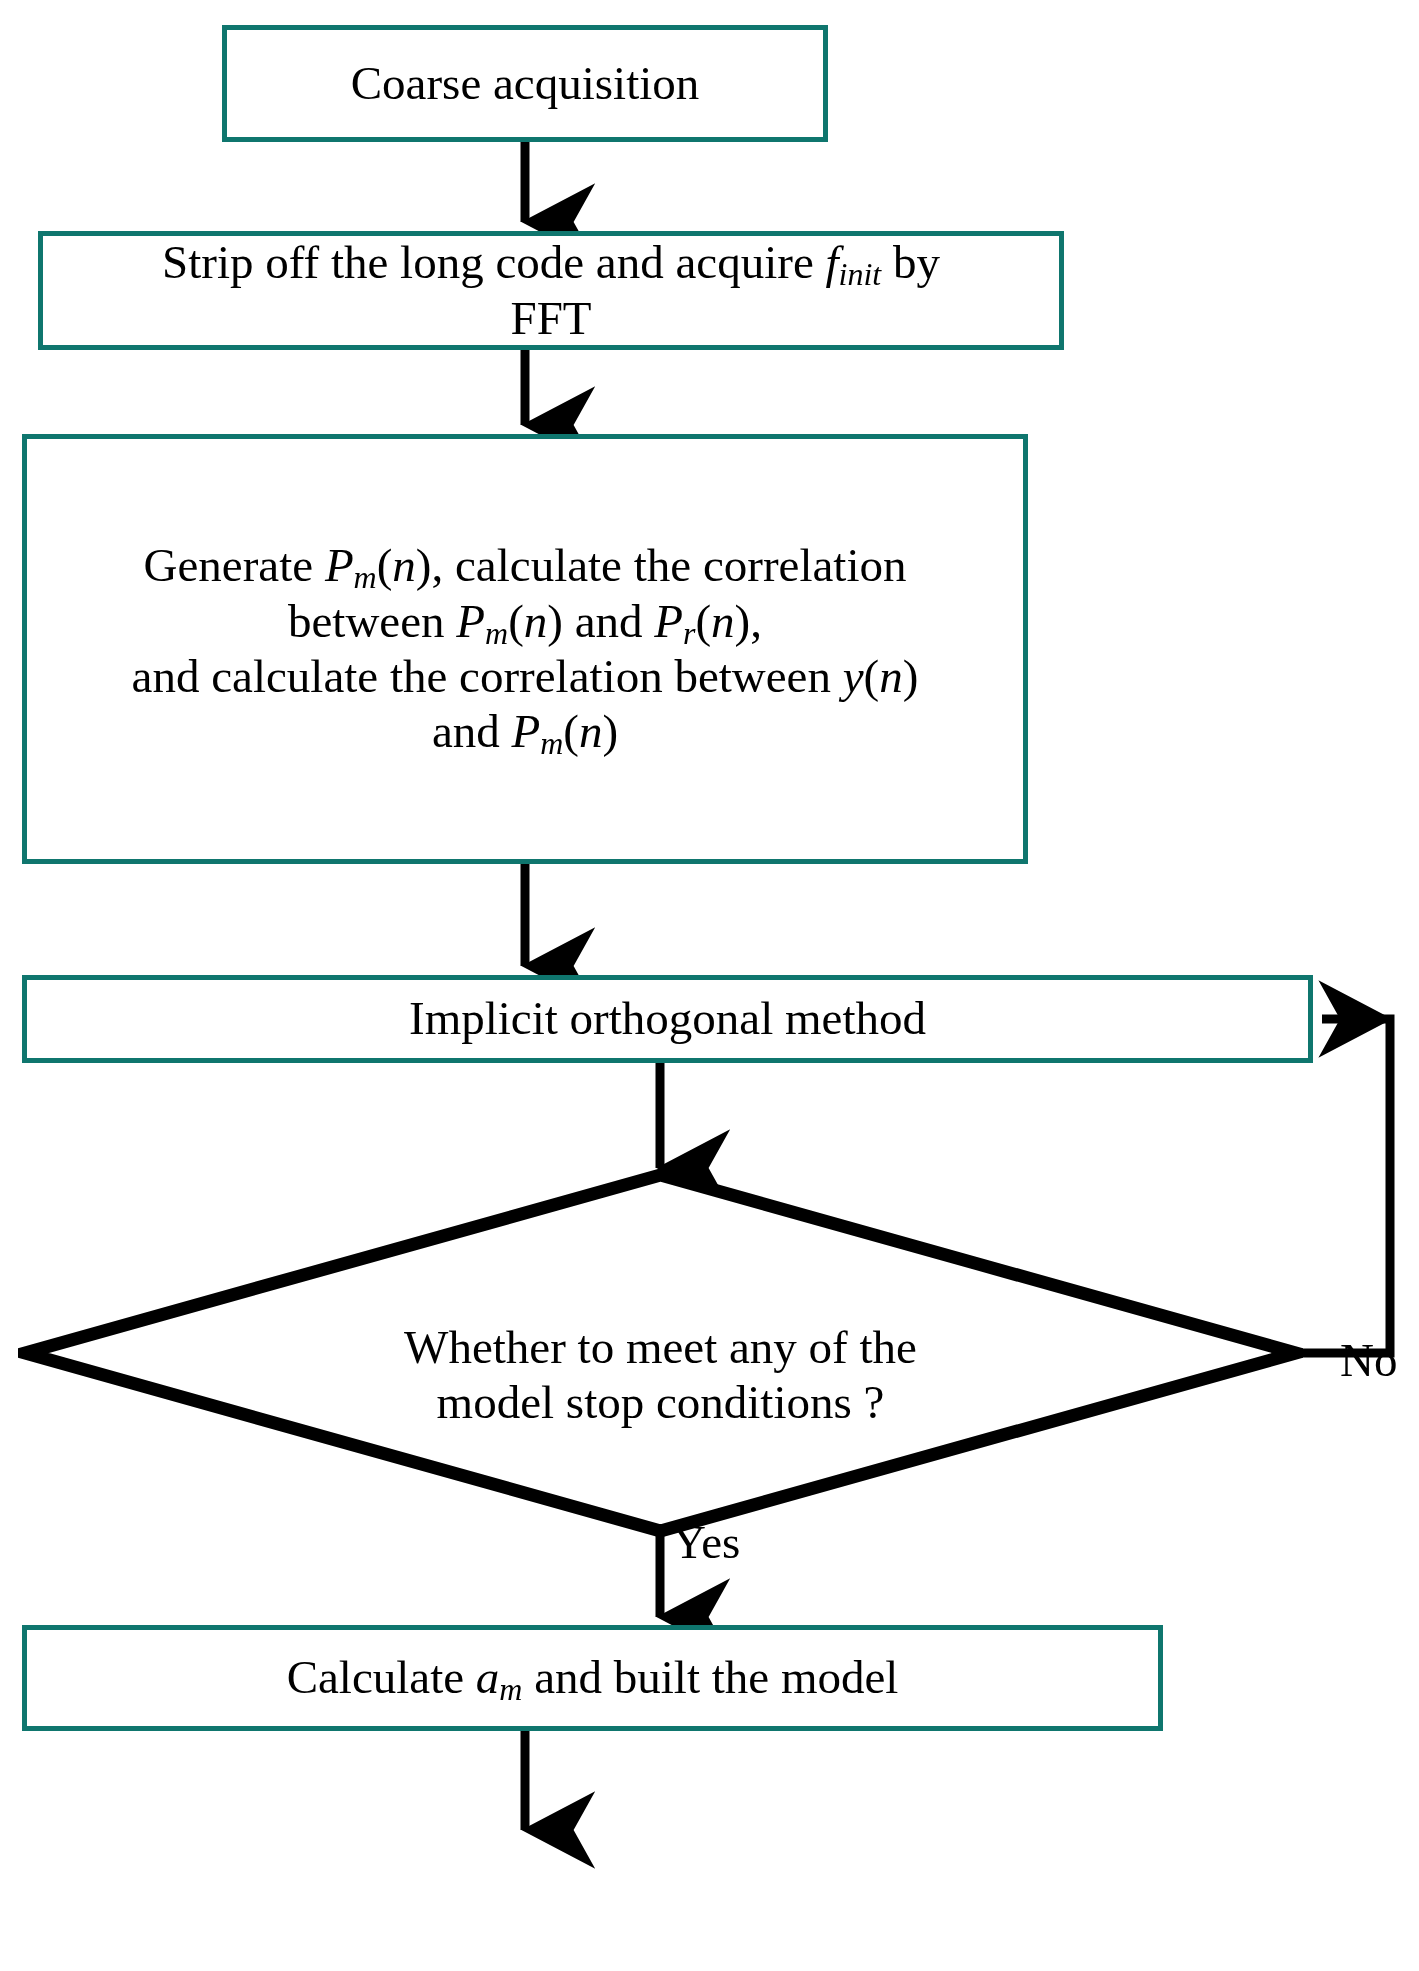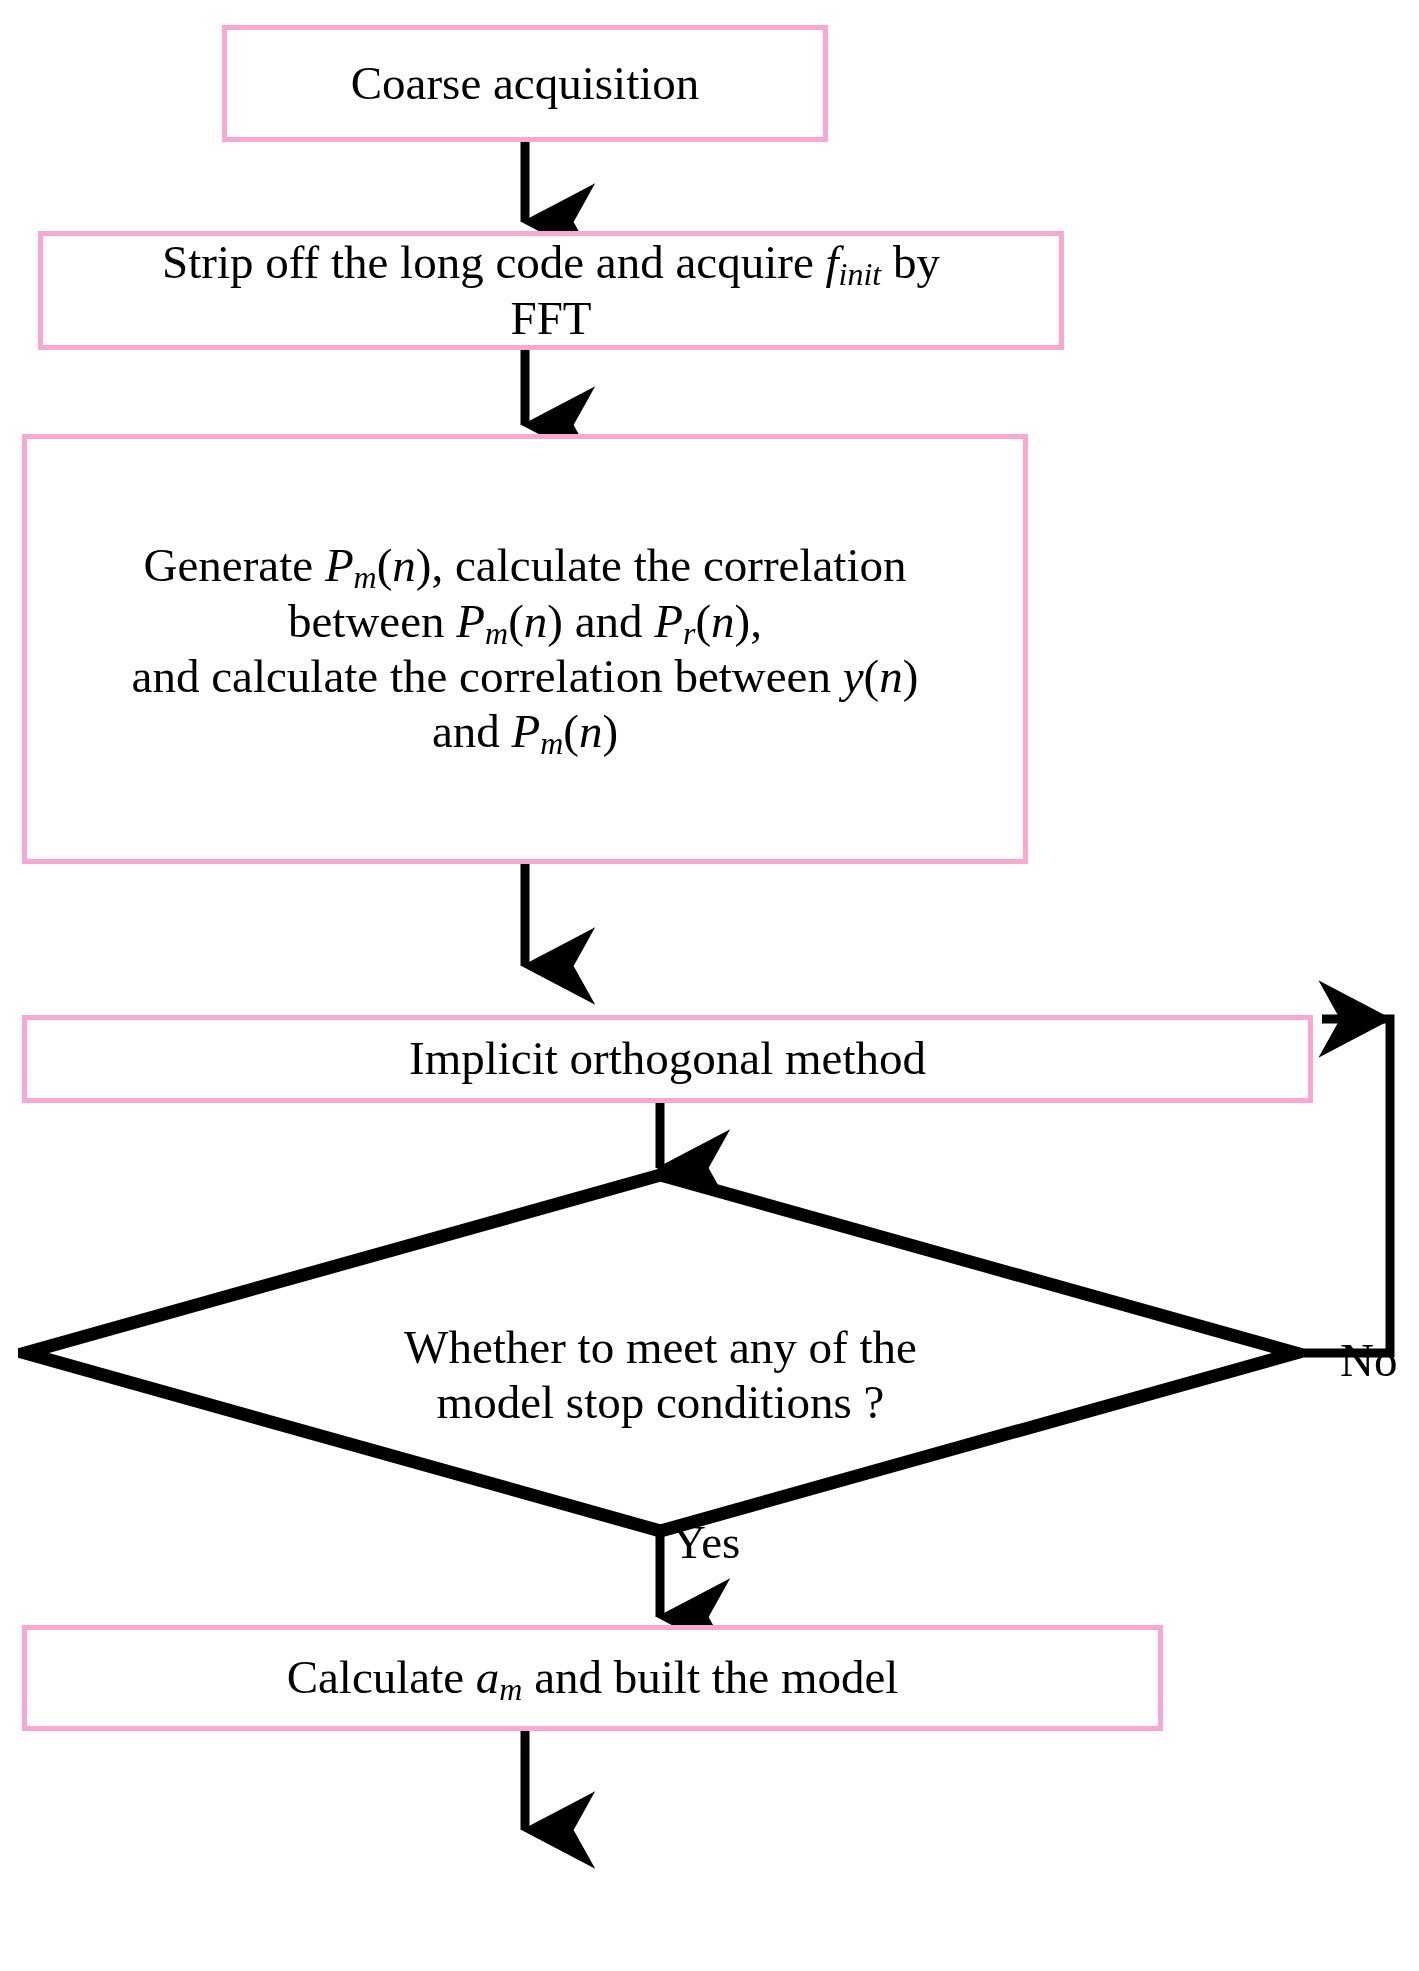--- a/index.html
+++ b/index.html
@@ -15,21 +15,21 @@
   #canvas {
     position: relative;
     width: 1419px;
     height: 1971px;
     background: #ffffff;
     overflow: hidden;
   }
   .node {
     position: absolute;
     box-sizing: border-box;
-    border: 5px solid #f9a8d4;
+    border: 5px solid #0f766e;
     background: #ffffff;
     display: flex;
     align-items: center;
     justify-content: center;
     text-align: center;
   }
   .node .txt {
     display: block;
     width: 100%;
     line-height: 1.18;
@@ -140,21 +140,21 @@
 
   <div class="node box3" style="font-size:47px;">
     <span class="txt">
       <span>Generate </span><span class="ital">P</span><sub>m</sub><span>(</span><span class="ital">n</span><span>), calculate the correlation</span><br>
       <span>between </span><span class="ital">P</span><sub>m</sub><span>(</span><span class="ital">n</span><span>) and </span><span class="ital">P</span><sub>r</sub><span>(</span><span class="ital">n</span><span>),</span><br>
       <span>and calculate the correlation between </span><span class="ital">y</span><span>(</span><span class="ital">n</span><span>)</span><br>
       <span>and </span><span class="ital">P</span><sub>m</sub><span>(</span><span class="ital">n</span><span>)</span>
     </span>
   </div>
 
-  <div class="node box4" style="font-size:47px;margin-top:40px;">
+  <div class="node box4" style="font-size:47px;">
     <span class="txt">Implicit orthogonal method</span>
   </div>
 
   <div class="node box5" style="font-size:47px;">
     <span class="txt">
       <span>Calculate </span><span class="ital">a</span><sub>m</sub><span> and built the model</span>
     </span>
   </div>
 
 

